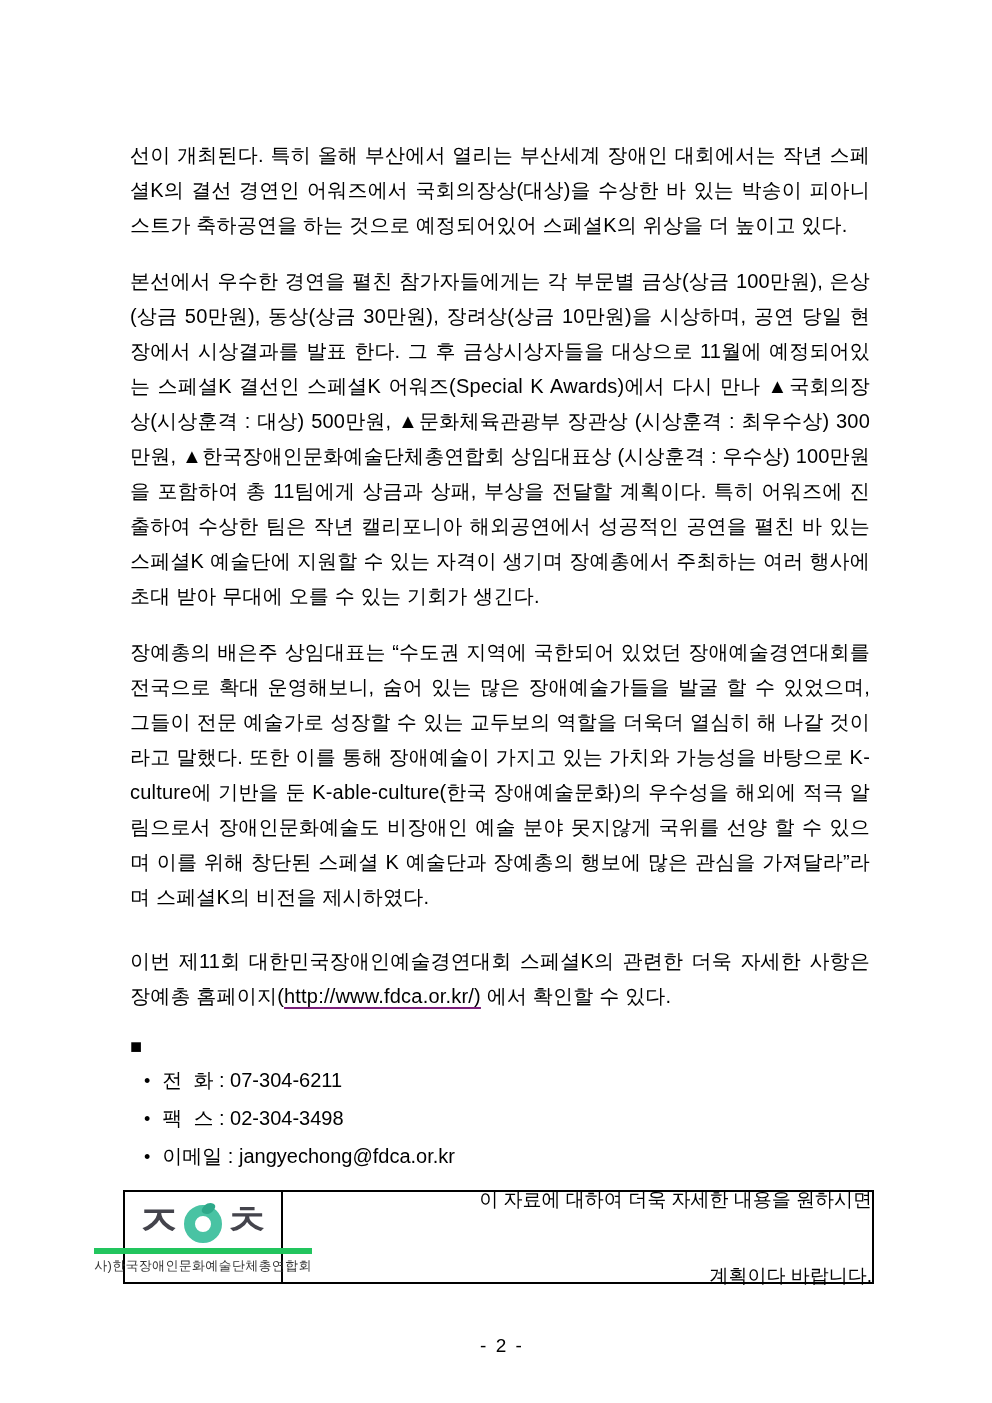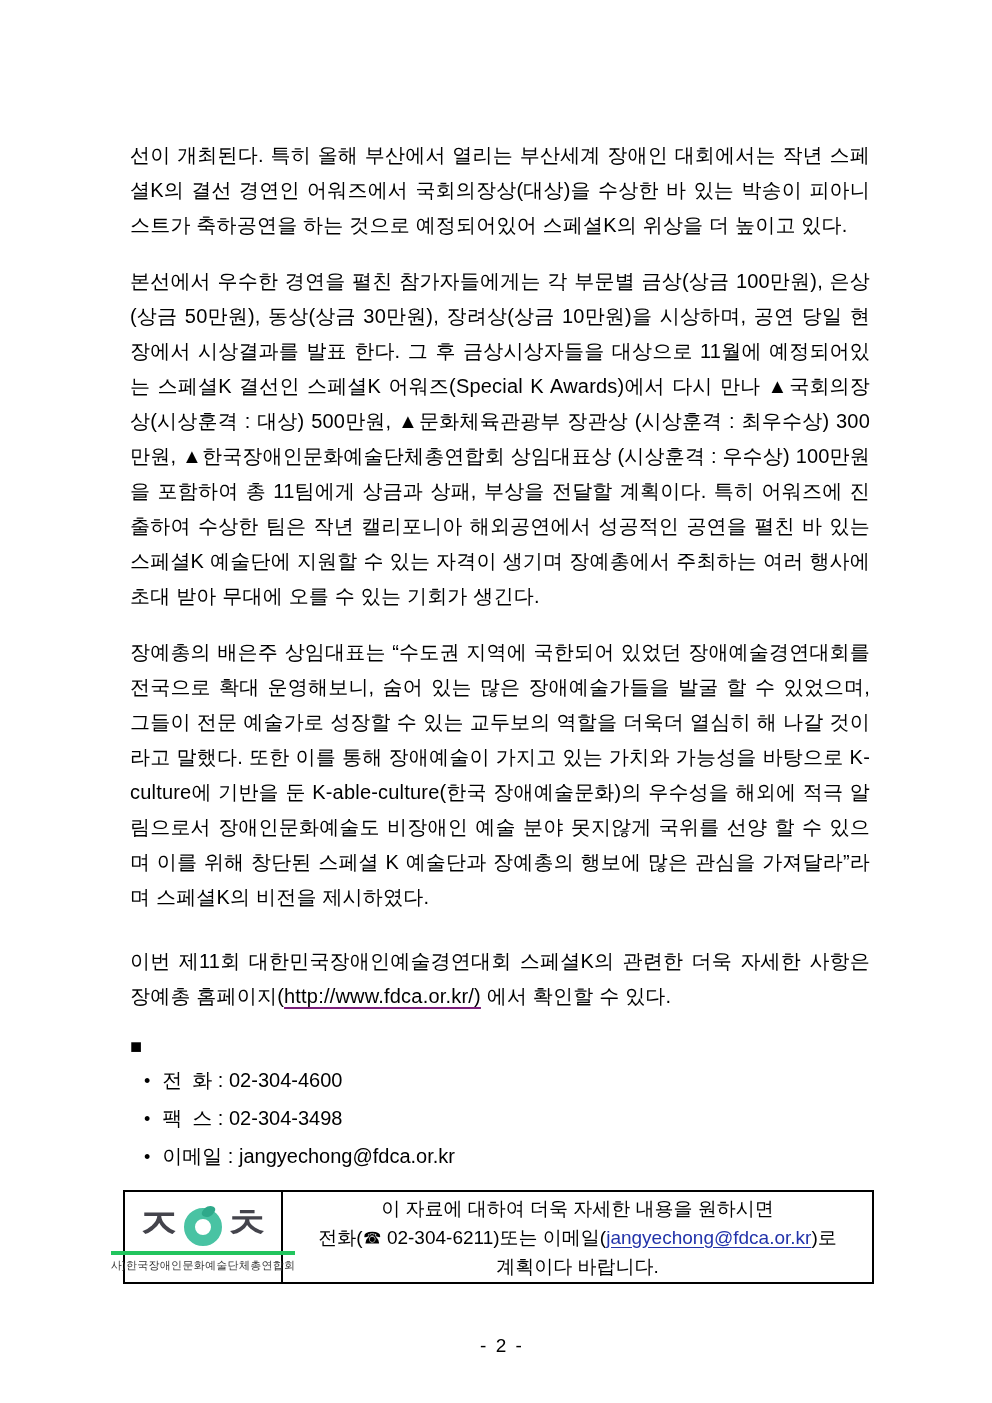--- a/index.html
+++ b/index.html
@@ -59,21 +59,21 @@
     line-height: 37px;
     padding-left: 14px;
     display: flex;
     align-items: baseline;
   }
   .dot-marker {
     display: inline-block;
     margin-right: 12px;
     font-size: 18px;
   }
-  .contact-label { white-space: pre; font-family: Liberation Serif, serif; }
+  .contact-label { white-space: pre; }
   .contact-sep { white-space: pre; }
   .footer-box {
     margin-top: 14px;
     margin-left: -7px;
     width: 747px;
     height: 90px;
     border: 2px solid #000000;
     display: flex;
     align-items: stretch;
   }
@@ -113,35 +113,36 @@
     right: -3px;
     width: 11px;
     height: 13px;
     background: #2ea98a;
     border-radius: 70% 30% 70% 30%;
     transform: rotate(28deg);
   }
   .logo-caption {
     margin-top: 5px;
     padding-top: 3px;
-    border-top: 4px solid #22c55e;
-    font-size: 11px;
+    border-top: 6px solid #22c55e;
+    font-size: 13px;
     letter-spacing: 0.3px;
     color: #333333;
     white-space: nowrap;
   }
   .note-cell {
     flex: 1;
     display: flex;
     flex-direction: column;
-    align-items: center;
+    align-items: flex-end;
     justify-content: center;
     text-align: center;
     font-size: 19px;
     line-height: 29px;
+    gap: 47px;
   }
   .email-link {
     color: #2233aa;
     text-decoration: underline;
     text-underline-offset: 3px;
   }
   .phone-glyph { font-size: 19px; }
   .page-number {
     position: absolute;
     left: 0;
@@ -168,21 +169,21 @@
 
     <div class="contact-block">
       <div class="contact-heading">
         <span class="square-marker">■</span>
       </div>
 
       <div class="contact-item">
         <span class="dot-marker">•</span>
         <span class="contact-label">전  화</span>
         <span class="contact-sep"> : </span>
-        <span>02-304-4600</span>
+        <span>07-304-6211</span>
       </div>
 
       <div class="contact-item">
         <span class="dot-marker">•</span>
         <span class="contact-label">팩  스</span>
         <span class="contact-sep"> : </span>
         <span>02-304-3498</span>
       </div>
 
       <div class="contact-item">
@@ -199,21 +200,20 @@
           <span class="logo-letter">ㅈ</span>
           <span class="logo-donut">
             <span class="logo-sprout"></span>
           </span>
           <span class="logo-letter">ㅊ</span>
         </div>
         <div class="logo-caption">사)한국장애인문화예술단체총연합회</div>
       </div>
       <div class="note-cell">
         <div class="footer-line">이 자료에 대하여 더욱 자세한 내용을 원하시면</div>
-        <div class="footer-line"><span>전화(</span><span class="phone-glyph">☎</span><span> 02-304-6211)또는 이메일(</span><a class="email-link" href="#">jangyechong@fdca.or.kr</a><span>)로</span></div>
         <div class="footer-line">계획이다 바랍니다.</div>
       </div>
     </div>
 
   </div>
 
   <div class="page-number">- 2 -</div>
 </div>
 
 </body></html>

